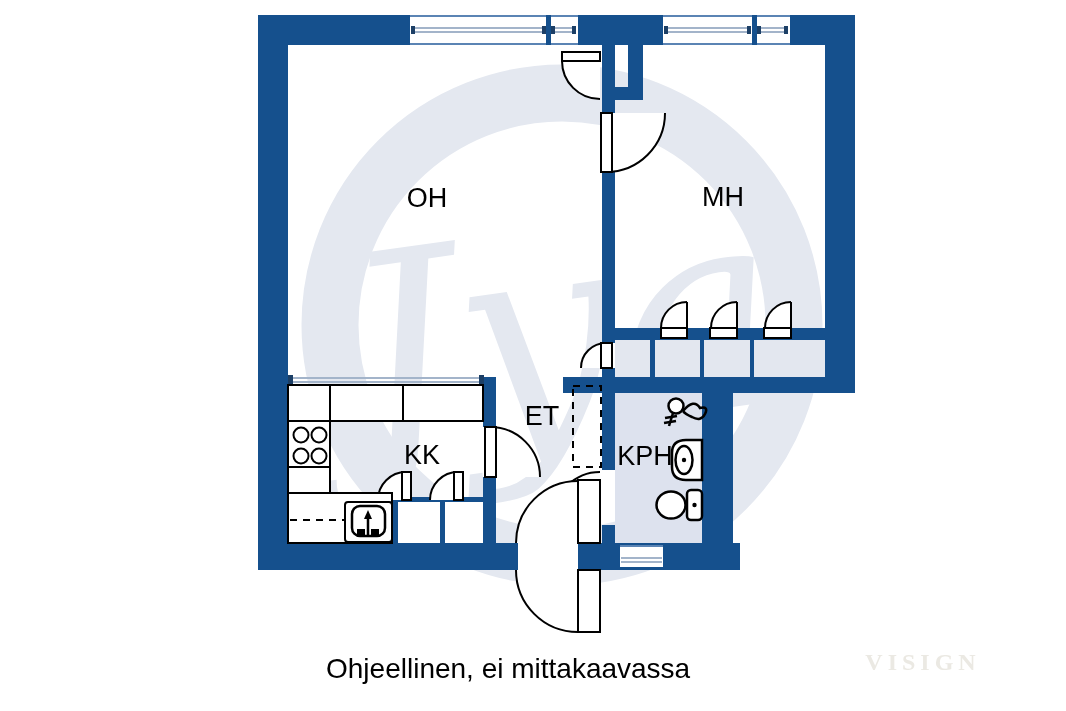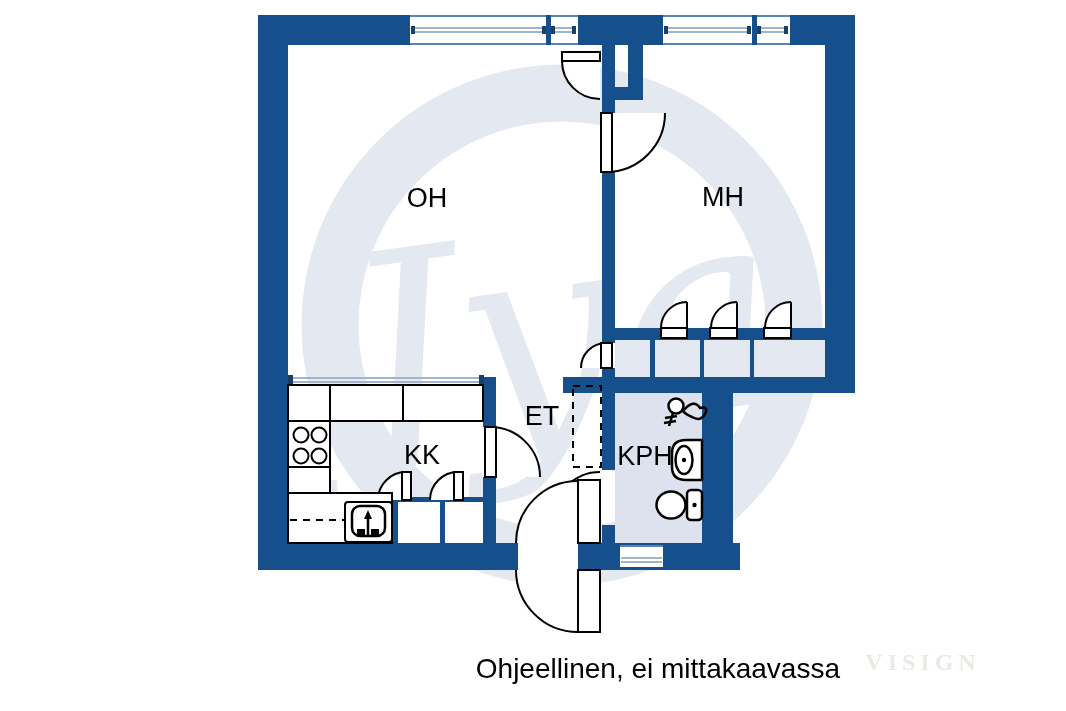--- a/index.html
+++ b/index.html
@@ -22,21 +22,21 @@
   .fxline{fill:none;stroke:var(--line);stroke-width:2.5;}
   .counter{fill:#ffffff;stroke:var(--line);stroke-width:2;}
   .cline{stroke:var(--line);stroke-width:2;fill:none;}
   .dash{stroke:var(--line);stroke-width:2;fill:none;stroke-dasharray:7 6;}
   .glass{stroke:var(--glass-line);stroke-width:2;fill:none;}
   .wedge{fill:var(--window-edge);}
   .tick{fill:#1c3f66;}
   .room-label{font:27px "Liberation Sans",sans-serif;fill:#000;}
   .wm-ring{fill:none;stroke:var(--watermark);stroke-width:57;}
   .wm-text{font:italic 280px "DejaVu Serif",serif;fill:var(--watermark);}
-  #caption{position:absolute;left:340px;top:653px;width:500px;text-align:right;
+  #caption{position:absolute;left:326px;top:653px;width:500px;text-align:left;
            font-size:28px;color:#000;}
   #brand{position:absolute;left:843px;top:649px;width:160px;text-align:center;
          font-family:"Liberation Serif",serif;font-weight:600;font-size:24px;
          letter-spacing:5px;color:var(--brand);}
 </style>
 </head>
 <body>
 
 <div id="canvas">
   <svg width="1066" height="711" viewBox="0 0 1066 711">

